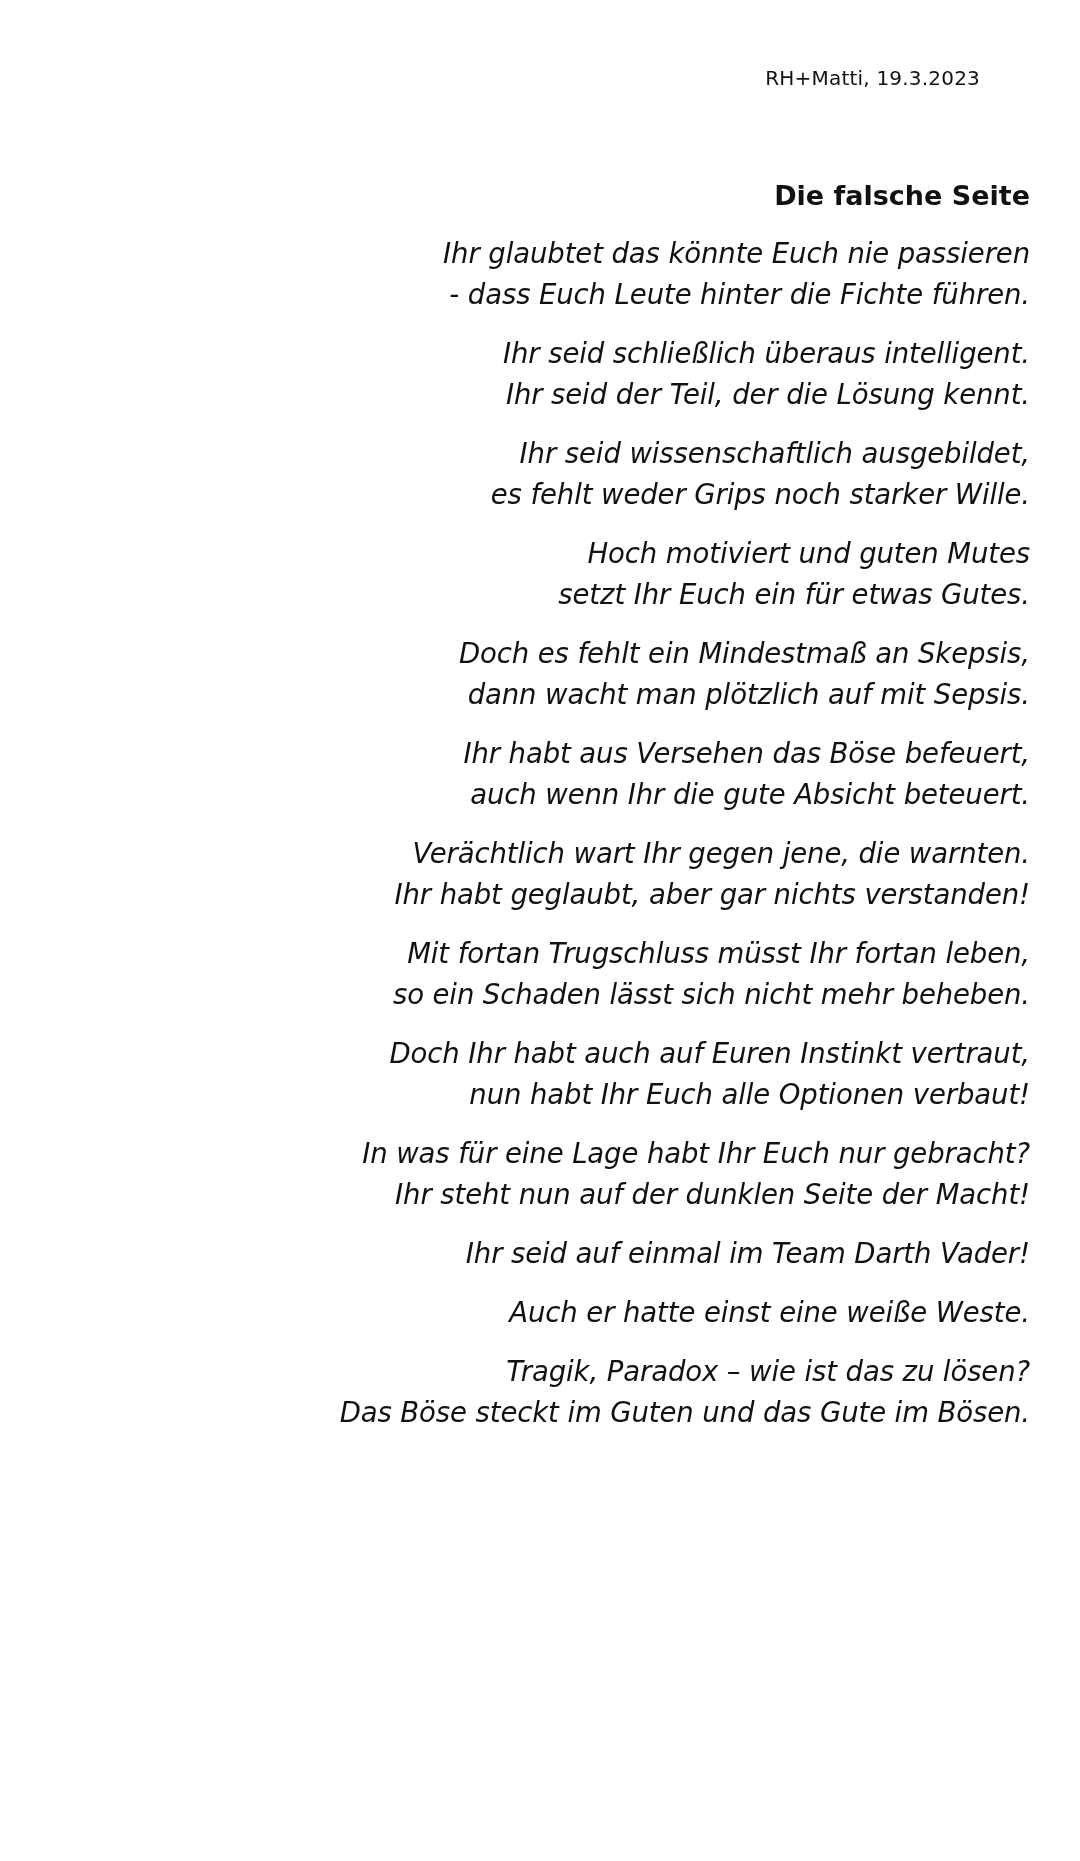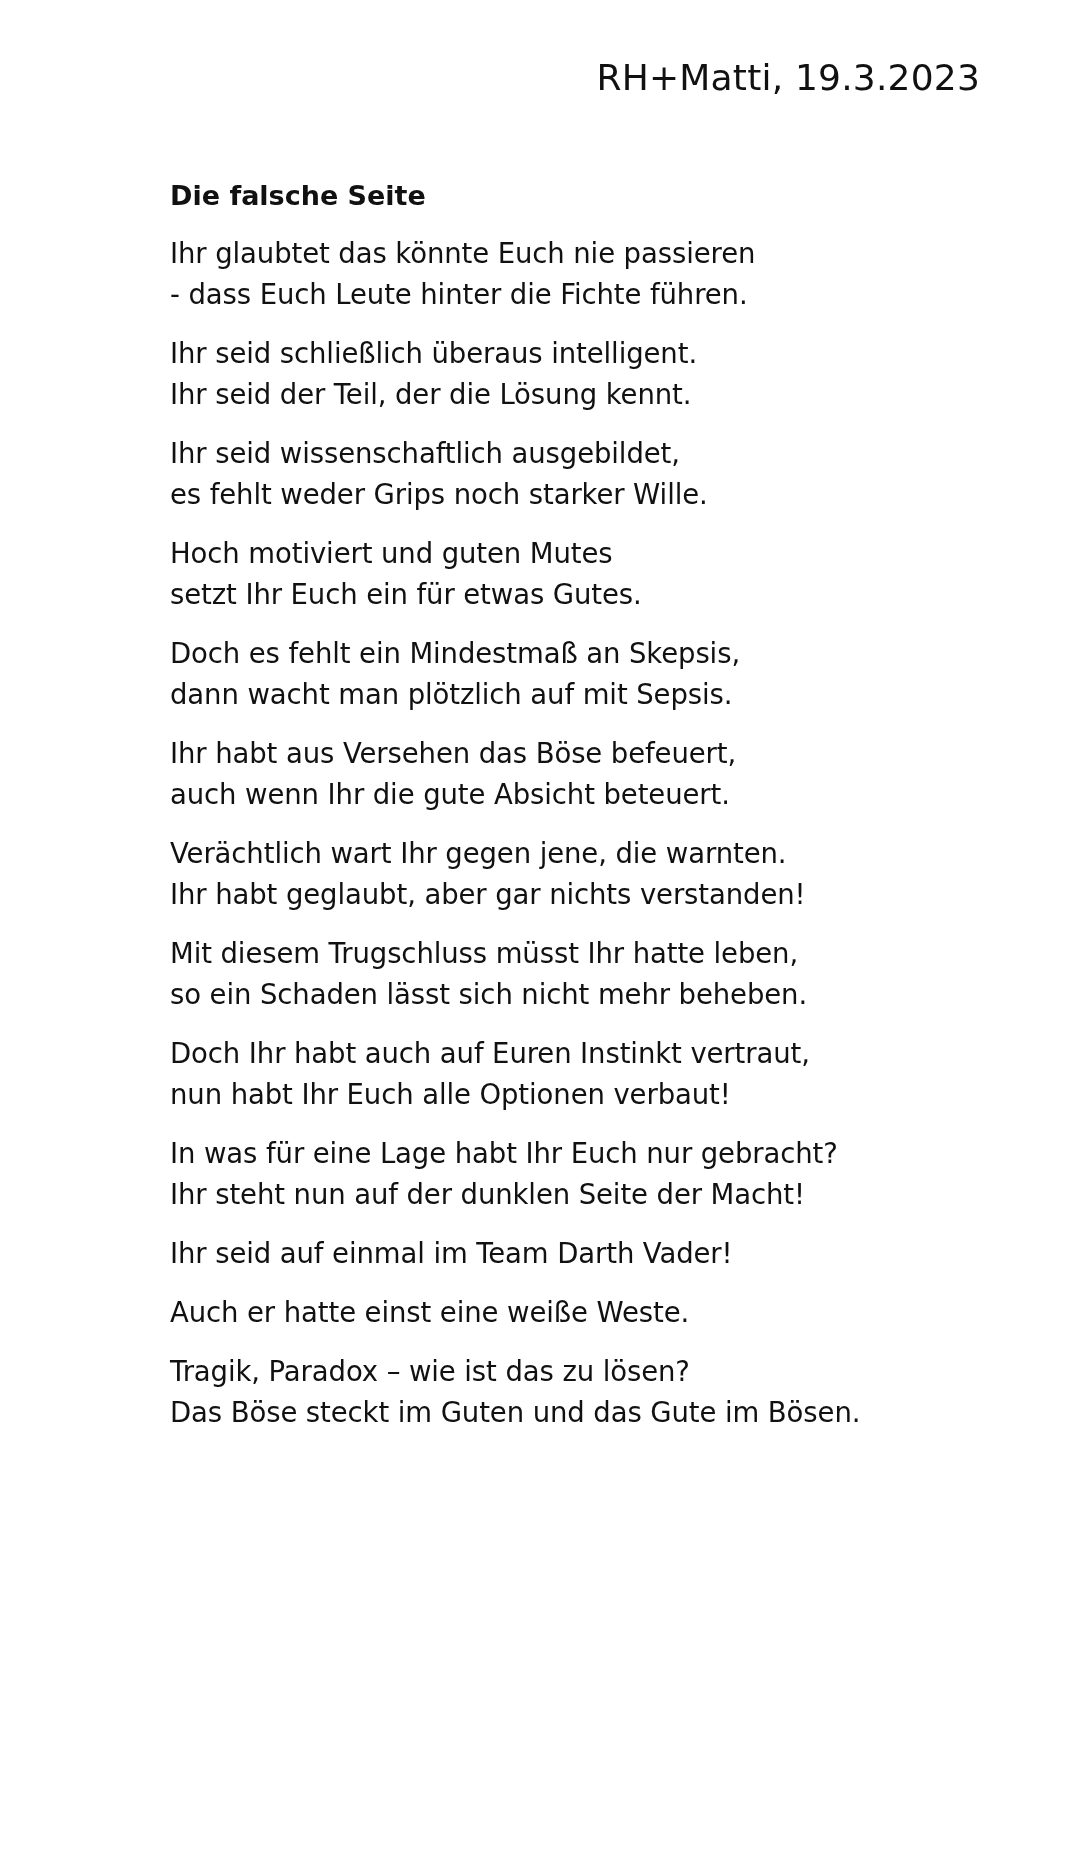--- a/index.html
+++ b/index.html
@@ -12,45 +12,47 @@
     height: 1861px;
     position: relative;
     overflow: hidden;
     color: #111111;
     font-family: "DejaVu Sans", sans-serif;
   }
   .date {
     position: absolute;
     top: 58px;
     right: 100px;
-    font-size: 36px;
+    font-size: 20px;
     line-height: 40px;
     letter-spacing: 0.2px;
     margin-left: 17px;
   }
   .poem {
     position: absolute;
     left: 170px;
     top: 176px;
     width: 860px;
+    text-align: right;
   }
   .title {
     font-size: 27px;
     font-weight: bold;
     line-height: 40px;
     margin: 0 0 17px 0;
   }
   .stanza {
     margin: 0 0 18px 0;
   }
   .line {
     font-size: 27.5px;
     line-height: 41px;
     white-space: nowrap;
     letter-spacing: -0.1px;
+    font-style: italic;
   }
 </style>
 </head>
 <body>
 
 <div class="date">RH+Matti, 19.3.2023</div>
 
 <div class="poem">
   <div class="title">Die falsche Seite</div>
 
@@ -76,21 +78,21 @@
   </div>
   <div class="stanza">
     <div class="line">Ihr habt aus Versehen das Böse befeuert,</div>
     <div class="line">auch wenn Ihr die gute Absicht beteuert.</div>
   </div>
   <div class="stanza">
     <div class="line">Verächtlich wart Ihr gegen jene, die warnten.</div>
     <div class="line">Ihr habt geglaubt, aber gar nichts verstanden!</div>
   </div>
   <div class="stanza">
-    <div class="line">Mit diesem Trugschluss müsst Ihr hatte leben,</div>
+    <div class="line">Mit fortan Trugschluss müsst Ihr fortan leben,</div>
     <div class="line">so ein Schaden lässt sich nicht mehr beheben.</div>
   </div>
   <div class="stanza">
   </div>
   <div class="stanza">
     <div class="line">Doch Ihr habt auch auf Euren Instinkt vertraut,</div>
     <div class="line">nun habt Ihr Euch alle Optionen verbaut!</div>
   </div>
   <div class="stanza">
     <div class="line">In was für eine Lage habt Ihr Euch nur gebracht?</div>

